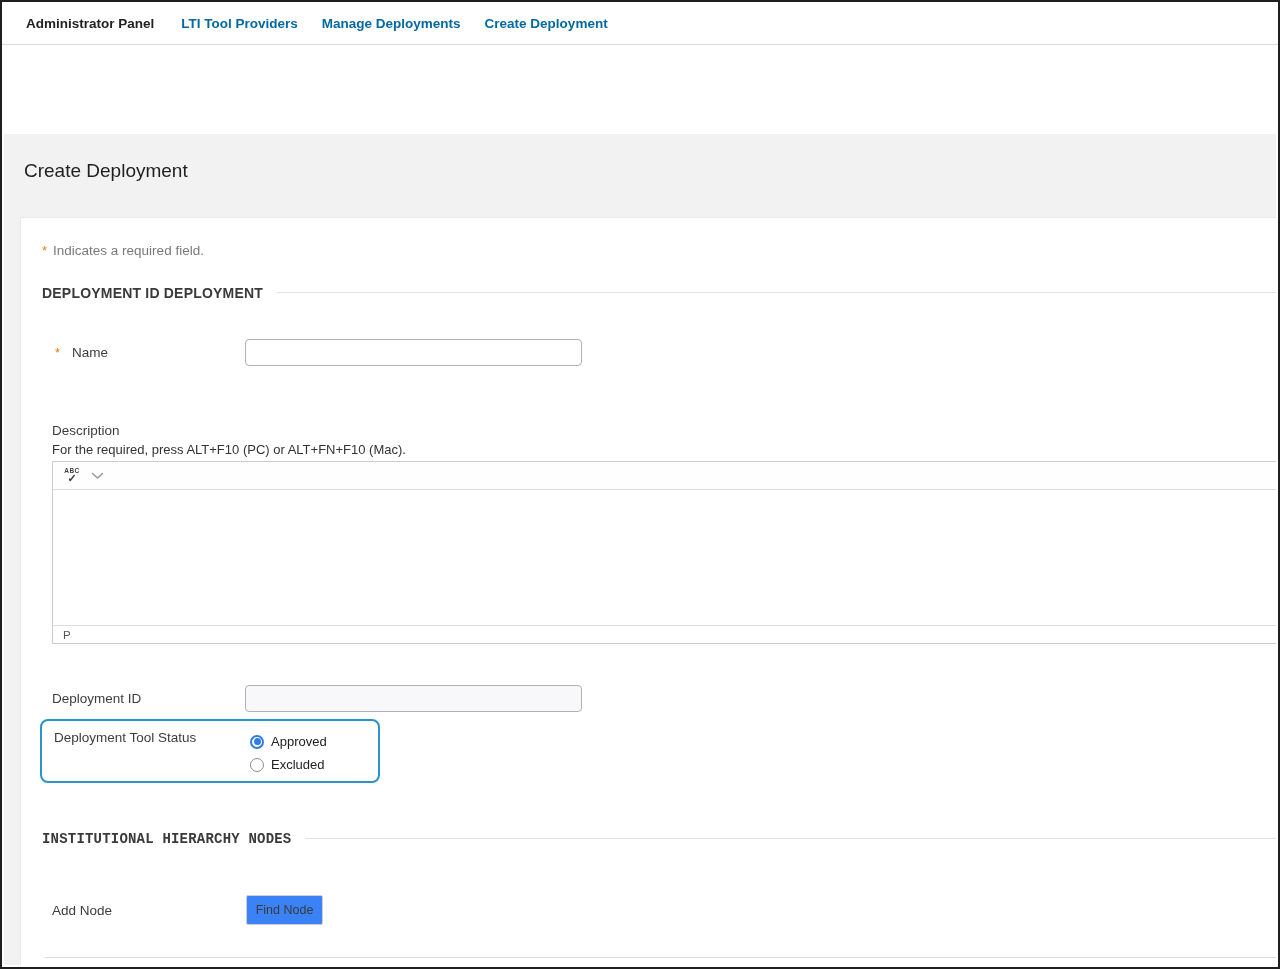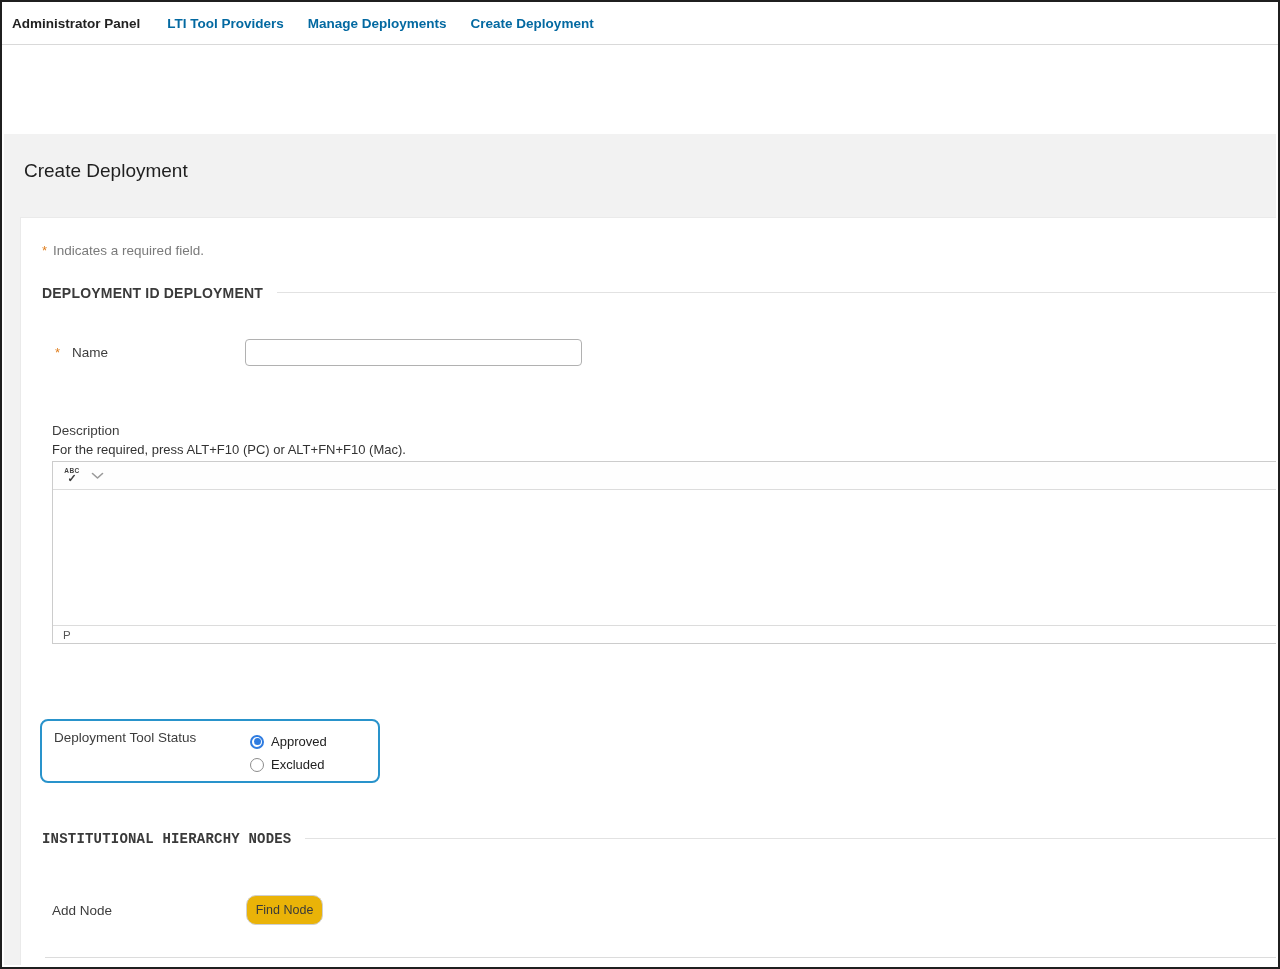--- a/index.html
+++ b/index.html
@@ -15,21 +15,21 @@
     border-bottom:1px solid #e4e4e4;
   }
   .app-title {
     position:absolute; left:18px; top:15px;
     font-family:"Liberation Serif", "DejaVu Serif", serif;
     font-size:30px; color:#2d2d2d; letter-spacing:0.3px;
   }
   
   .breadcrumb-bar {
     height:43px; background:#fff; border-bottom:1px solid #d9d9d9;
-    display:flex; align-items:center; padding-left:10px;
+    display:flex; align-items:center; padding-left:24px;
     font-size:13.5px;
   }
   .crumb { color:#0369a1; margin-right:24px; cursor:pointer; white-space:nowrap;font-weight:bold; }
   .crumb.current-root { font-weight:bold; color:#222; margin-right:27px; }
   
   .content {
     position:absolute; top:132px; left:2px; right:2px; bottom:2px;
     background:#f2f2f2;
   }
   .page-title {
@@ -111,21 +111,21 @@
     width:14px; height:14px; border-radius:50%; background:#fff;
     display:flex; align-items:center; justify-content:center; flex:none;
   }
   .radio-circle.on { border:2px solid #2f7ce0; }
   .radio-circle.on .radio-dot { width:7px; height:7px; border-radius:50%; background:#2f7ce0; }
   .radio-circle.off { border:1.5px solid #8c8c8c; }
   .radio-label { font-size:13px; color:#222; margin-left:7px; }
   
   .find-node-btn {
     position:absolute; left:225px; top:0; width:77px; height:30px;
-    background:#eab308; border:1px solid #cfcfcf; border-radius:10px;
+    background:#3b82f6; border:1px solid #cfcfcf; border-radius:2px;
     font-family:"Liberation Sans", sans-serif; font-size:12.5px; color:#3a3a3a;
     cursor:pointer;
   }
   .bottom-rule { position:absolute; left:24px; right:0; top:739px; height:1px; background:#dcdcdc; }
 </style>
 </head>
 <body>
 
 <div class="window">
 
@@ -171,20 +171,24 @@
               <polyline points="1.5,1.5 6.5,6 11.5,1.5" stroke="#9a9a9a" stroke-width="1.6" stroke-linecap="round" stroke-linejoin="round"></polyline>
             </svg>
           </div>
         </div>
         <div class="editor-body"></div>
         <div class="editor-statusbar">
           <span>P</span>
         </div>
       </div>
 
+      <div class="form-row row-depid">
+        <span class="field-label">Deployment ID</span>
+        <input class="text-input tinted" type="text" value="" style="">
+      </div>
 
       <div class="status-box">
         <span class="field-label">Deployment Tool Status</span>
         <div class="radio-group">
           <div class="radio-row">
             <span class="radio-circle on">
                 <span class="radio-dot"></span>
               </span>
             <span class="radio-label">Approved</span>
           </div>

